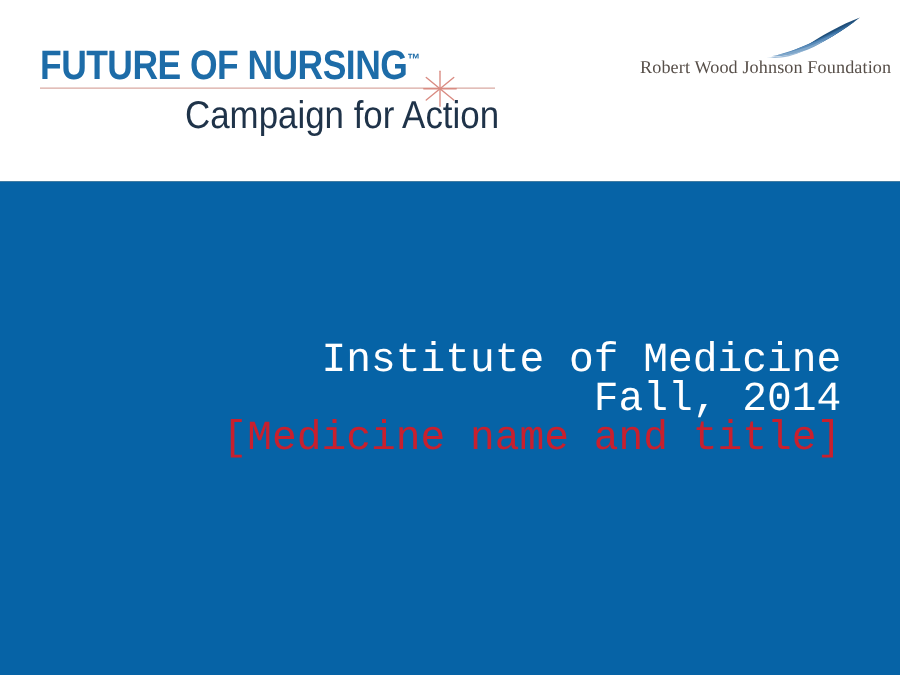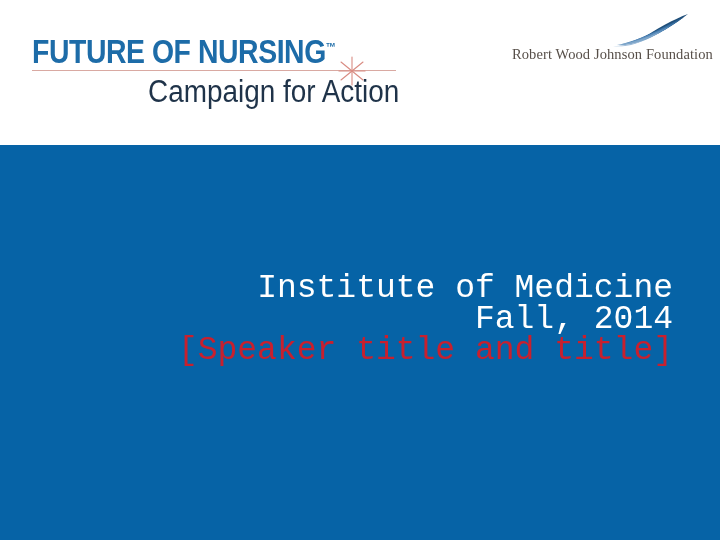--- a/index.html
+++ b/index.html
@@ -212,18 +212,18 @@
     </div>
 
 
   </div>
 
   <div class="body-panel">
 
     <div class="title-block">
       <div class="title-line">Institute of Medicine</div>
       <div class="title-line">Fall, 2014</div>
-      <div class="title-line accent">[Speaker title and title]</div>
+      <div class="title-line accent">[Medicine name and title]</div>
     </div>
 
   </div>
 
 </div>
 
 </body></html>

